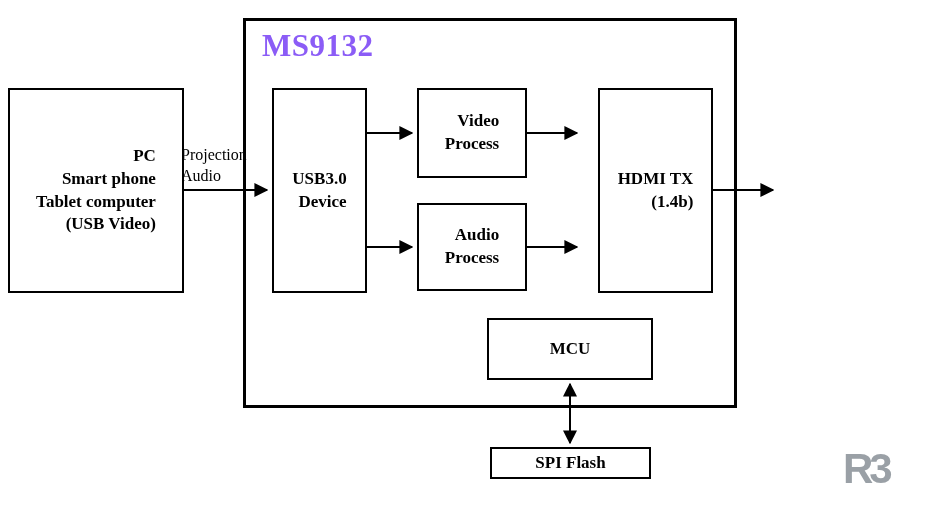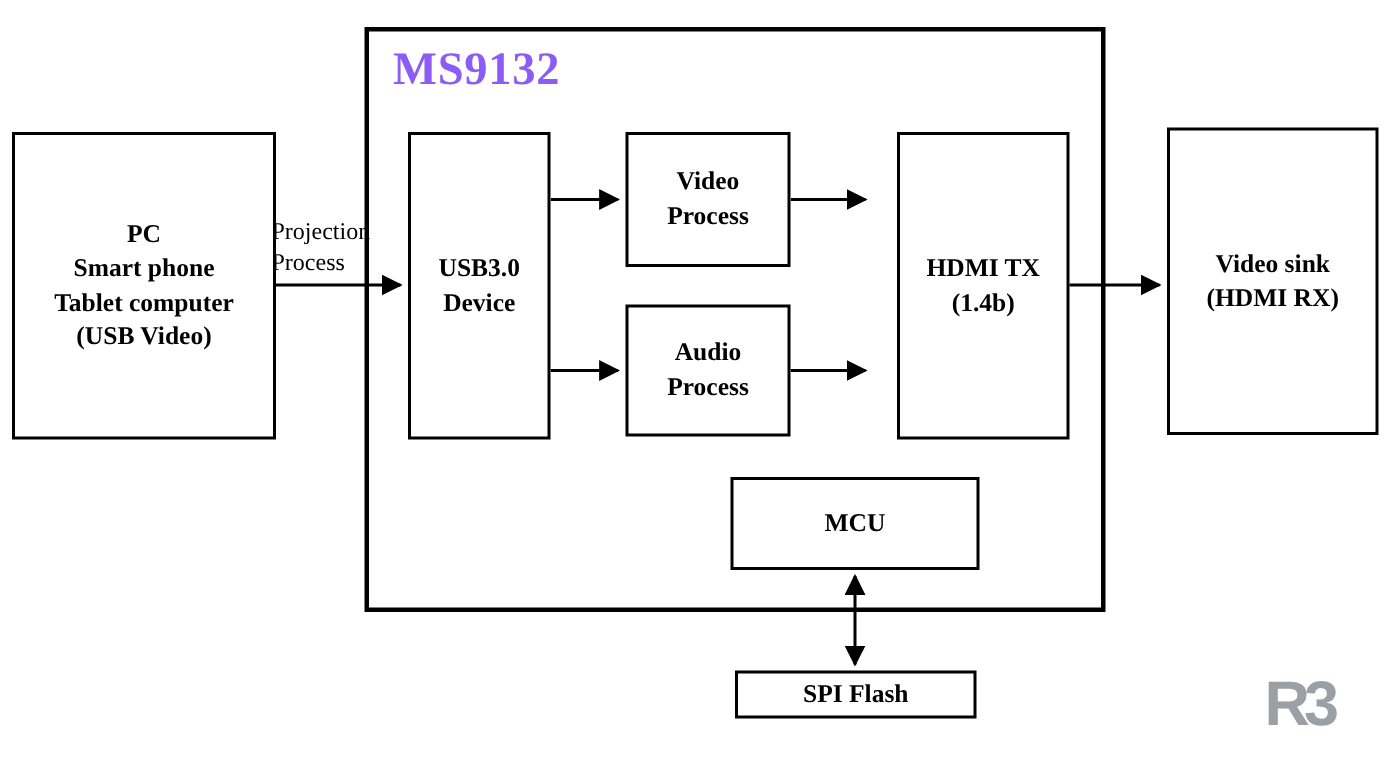--- a/index.html
+++ b/index.html
@@ -11,21 +11,21 @@
     font-family: "Liberation Serif", serif;
     overflow: hidden;
   }
   .node {
     position: absolute;
     border: 2px solid #000000;
     background: #ffffff;
     display: flex;
     align-items: center;
     justify-content: center;
-    text-align: center;
+    text-align: right;
     font-weight: bold;
     font-size: 17px;
     line-height: 1.35;
     color: #000000;
     white-space: pre-line;
     box-sizing: border-box;
     font-family: Liberation Serif, serif;
   }
   .outer-box {
     position: absolute;
@@ -98,41 +98,39 @@
     <line x1="184" y1="190" x2="267" y2="190" stroke="#000000" stroke-width="2" marker-end="url(#arrow)"></line>
     <line x1="367" y1="133" x2="412" y2="133" stroke="#000000" stroke-width="2" marker-end="url(#arrow)"></line>
     <line x1="367" y1="247" x2="412" y2="247" stroke="#000000" stroke-width="2" marker-end="url(#arrow)"></line>
     <line x1="527" y1="133" x2="577" y2="133" stroke="#000000" stroke-width="2" marker-end="url(#arrow)"></line>
     <line x1="527" y1="247" x2="577" y2="247" stroke="#000000" stroke-width="2" marker-end="url(#arrow)"></line>
     <line x1="697" y1="190" x2="773" y2="190" stroke="#000000" stroke-width="2" marker-end="url(#arrow)"></line>
     <line x1="570" y1="384" x2="570" y2="443" stroke="#000000" stroke-width="2" marker-start="url(#arrow)" marker-end="url(#arrow)"></line>
   </svg>
 
   <div class="edge-label">Projection
-Process</div>
+Audio</div>
 
   <div class="node n-usb-host">PC
 Smart phone
 Tablet computer
 (USB Video)</div>
 
   <div class="node n-usb30-device">USB3.0
 Device</div>
 
   <div class="node n-video-proc">Video
 Process</div>
 
   <div class="node n-audio-proc">Audio
 Process</div>
 
   <div class="node n-hdmi-tx">HDMI TX
 (1.4b)</div>
 
-  <div class="node n-video-sink">Video sink
-(HDMI RX)</div>
 
   <div class="node n-mcu">MCU</div>
 
   <div class="node n-spi-flash">SPI Flash</div>
 
   <div class="logo">R3</div>
 
 </div>
 
 </body></html>

